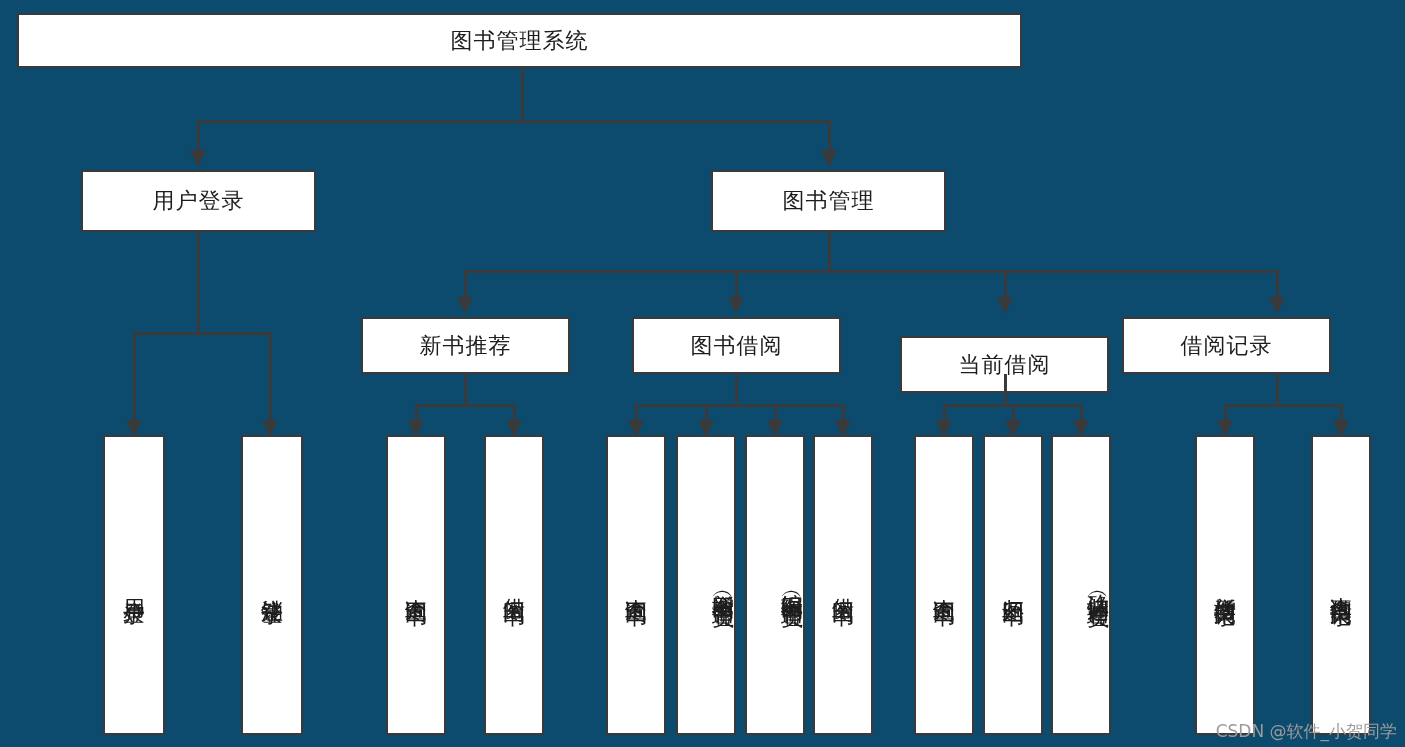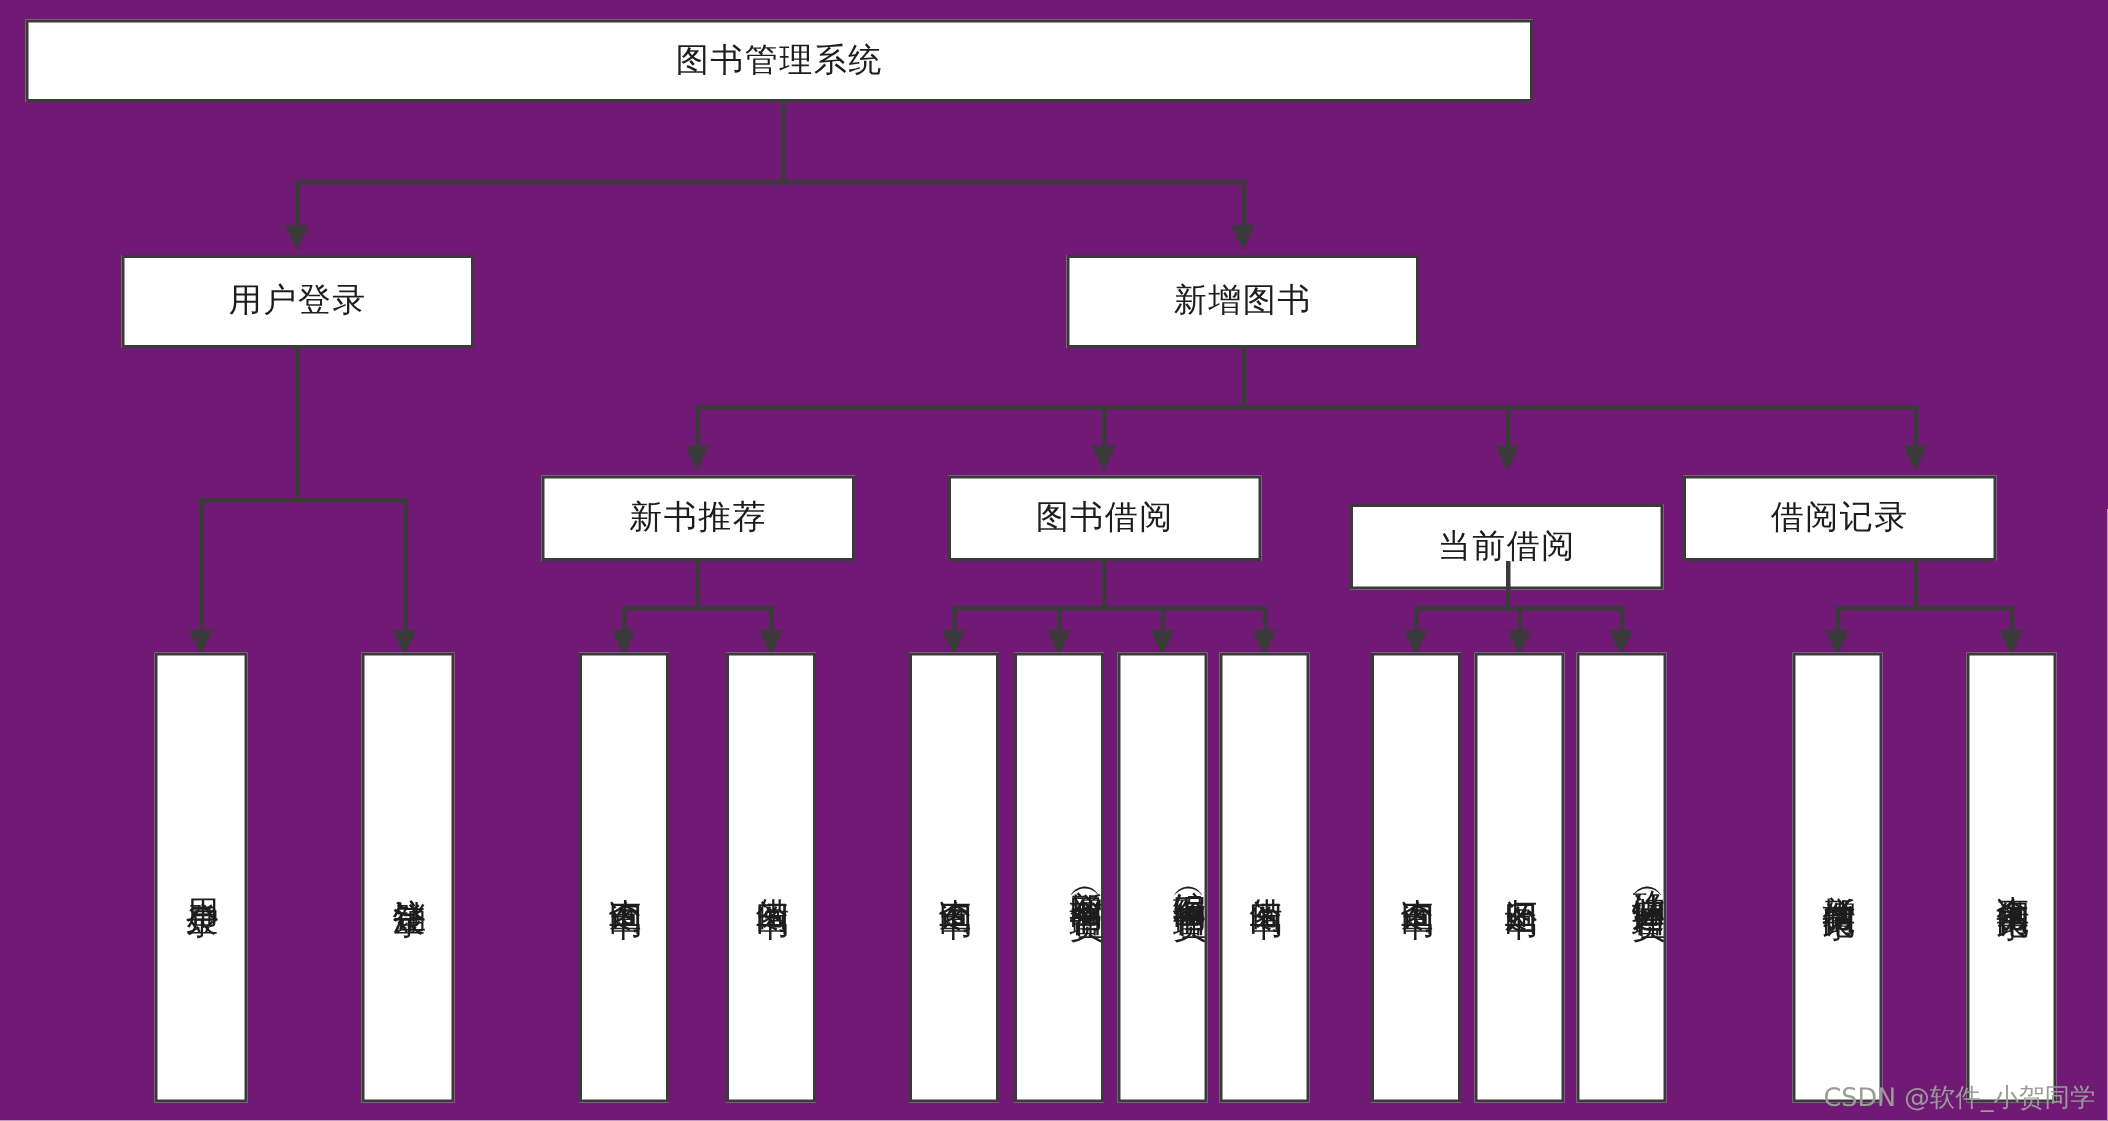--- a/index.html
+++ b/index.html
@@ -1,17 +1,17 @@
 <!DOCTYPE html>
 <html><head>
 <meta charset="utf-8">
 <style>
   html,body{margin:0;padding:0;background:#ffffff;}
   body{font-family:"DejaVu Sans","Liberation Sans",sans-serif;}
-  #stage{position:relative;width:1405px;height:747px;background:#701a75;overflow:hidden;}
+  #stage{position:relative;width:1405px;height:747px;background:#0c4a6e;overflow:hidden;}
 
   .node{
     position:absolute;
     box-sizing:border-box;
     border:2.5px solid #3a3a3a;
     background:#ffffff;
     display:flex;
     align-items:center;
     justify-content:center;
     color:#1d1d1d;
@@ -64,21 +64,21 @@
 
   <div class="vline" style="left:521px;top:68px;height:54px;"></div>
   <div class="hline" style="left:197px;top:120px;width:632px;"></div>
   <div class="vline" style="left:197px;top:120px;height:30px;"></div>
   <div class="arrow" style="left:190px;top:150px;"></div>
   <div class="vline" style="left:828px;top:120px;height:30px;"></div>
   <div class="arrow" style="left:821px;top:150px;"></div>
 
   <div class="node horiz" style="left:81px;top:170px;width:235px;height:62px;">用户登录</div>
 
-  <div class="node horiz" style="left:711px;top:170px;width:235px;height:62px;">新增图书</div>
+  <div class="node horiz" style="left:711px;top:170px;width:235px;height:62px;">图书管理</div>
 
   <div class="vline" style="left:197px;top:232px;height:102px;"></div>
   <div class="hline" style="left:133px;top:332px;width:136px;"></div>
   <div class="vline" style="left:133px;top:332px;height:88px;"></div>
   <div class="arrow" style="left:126px;top:420px;"></div>
   <div class="vline" style="left:269px;top:332px;height:88px;"></div>
   <div class="arrow" style="left:262px;top:420px;"></div>
 
   <div class="vline" style="left:828px;top:232px;height:40px;"></div>
   <div class="hline" style="left:464px;top:270px;width:814px;"></div>

